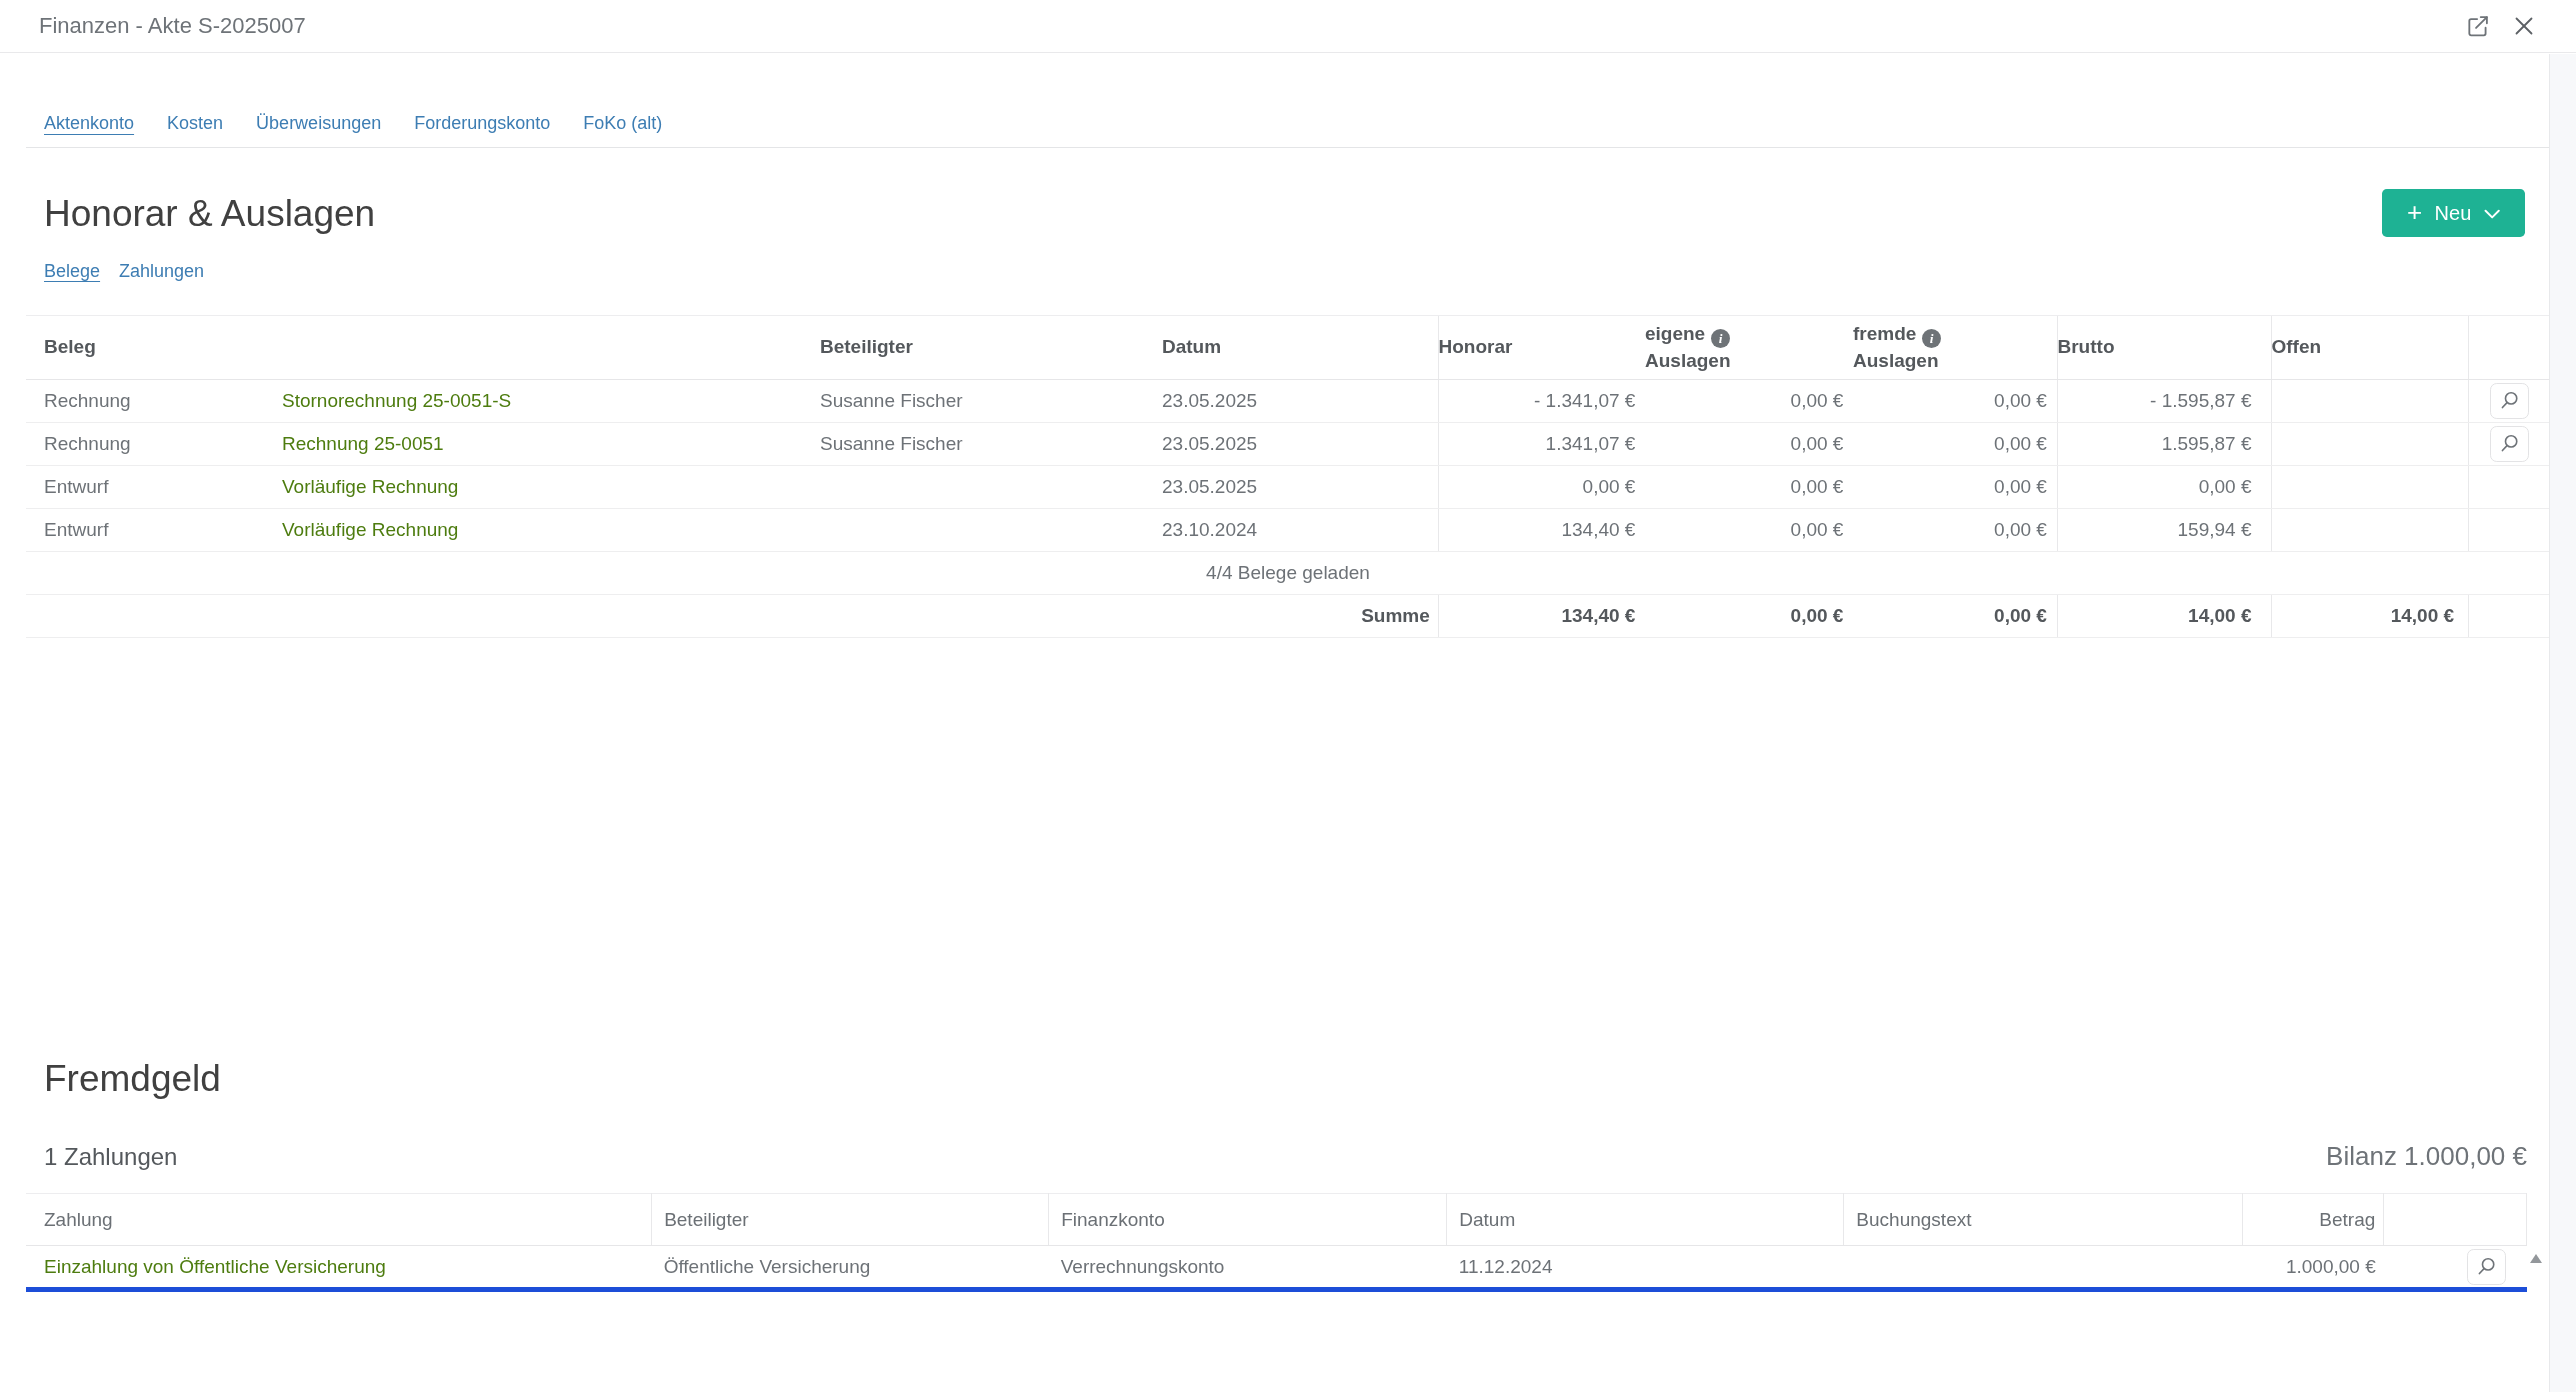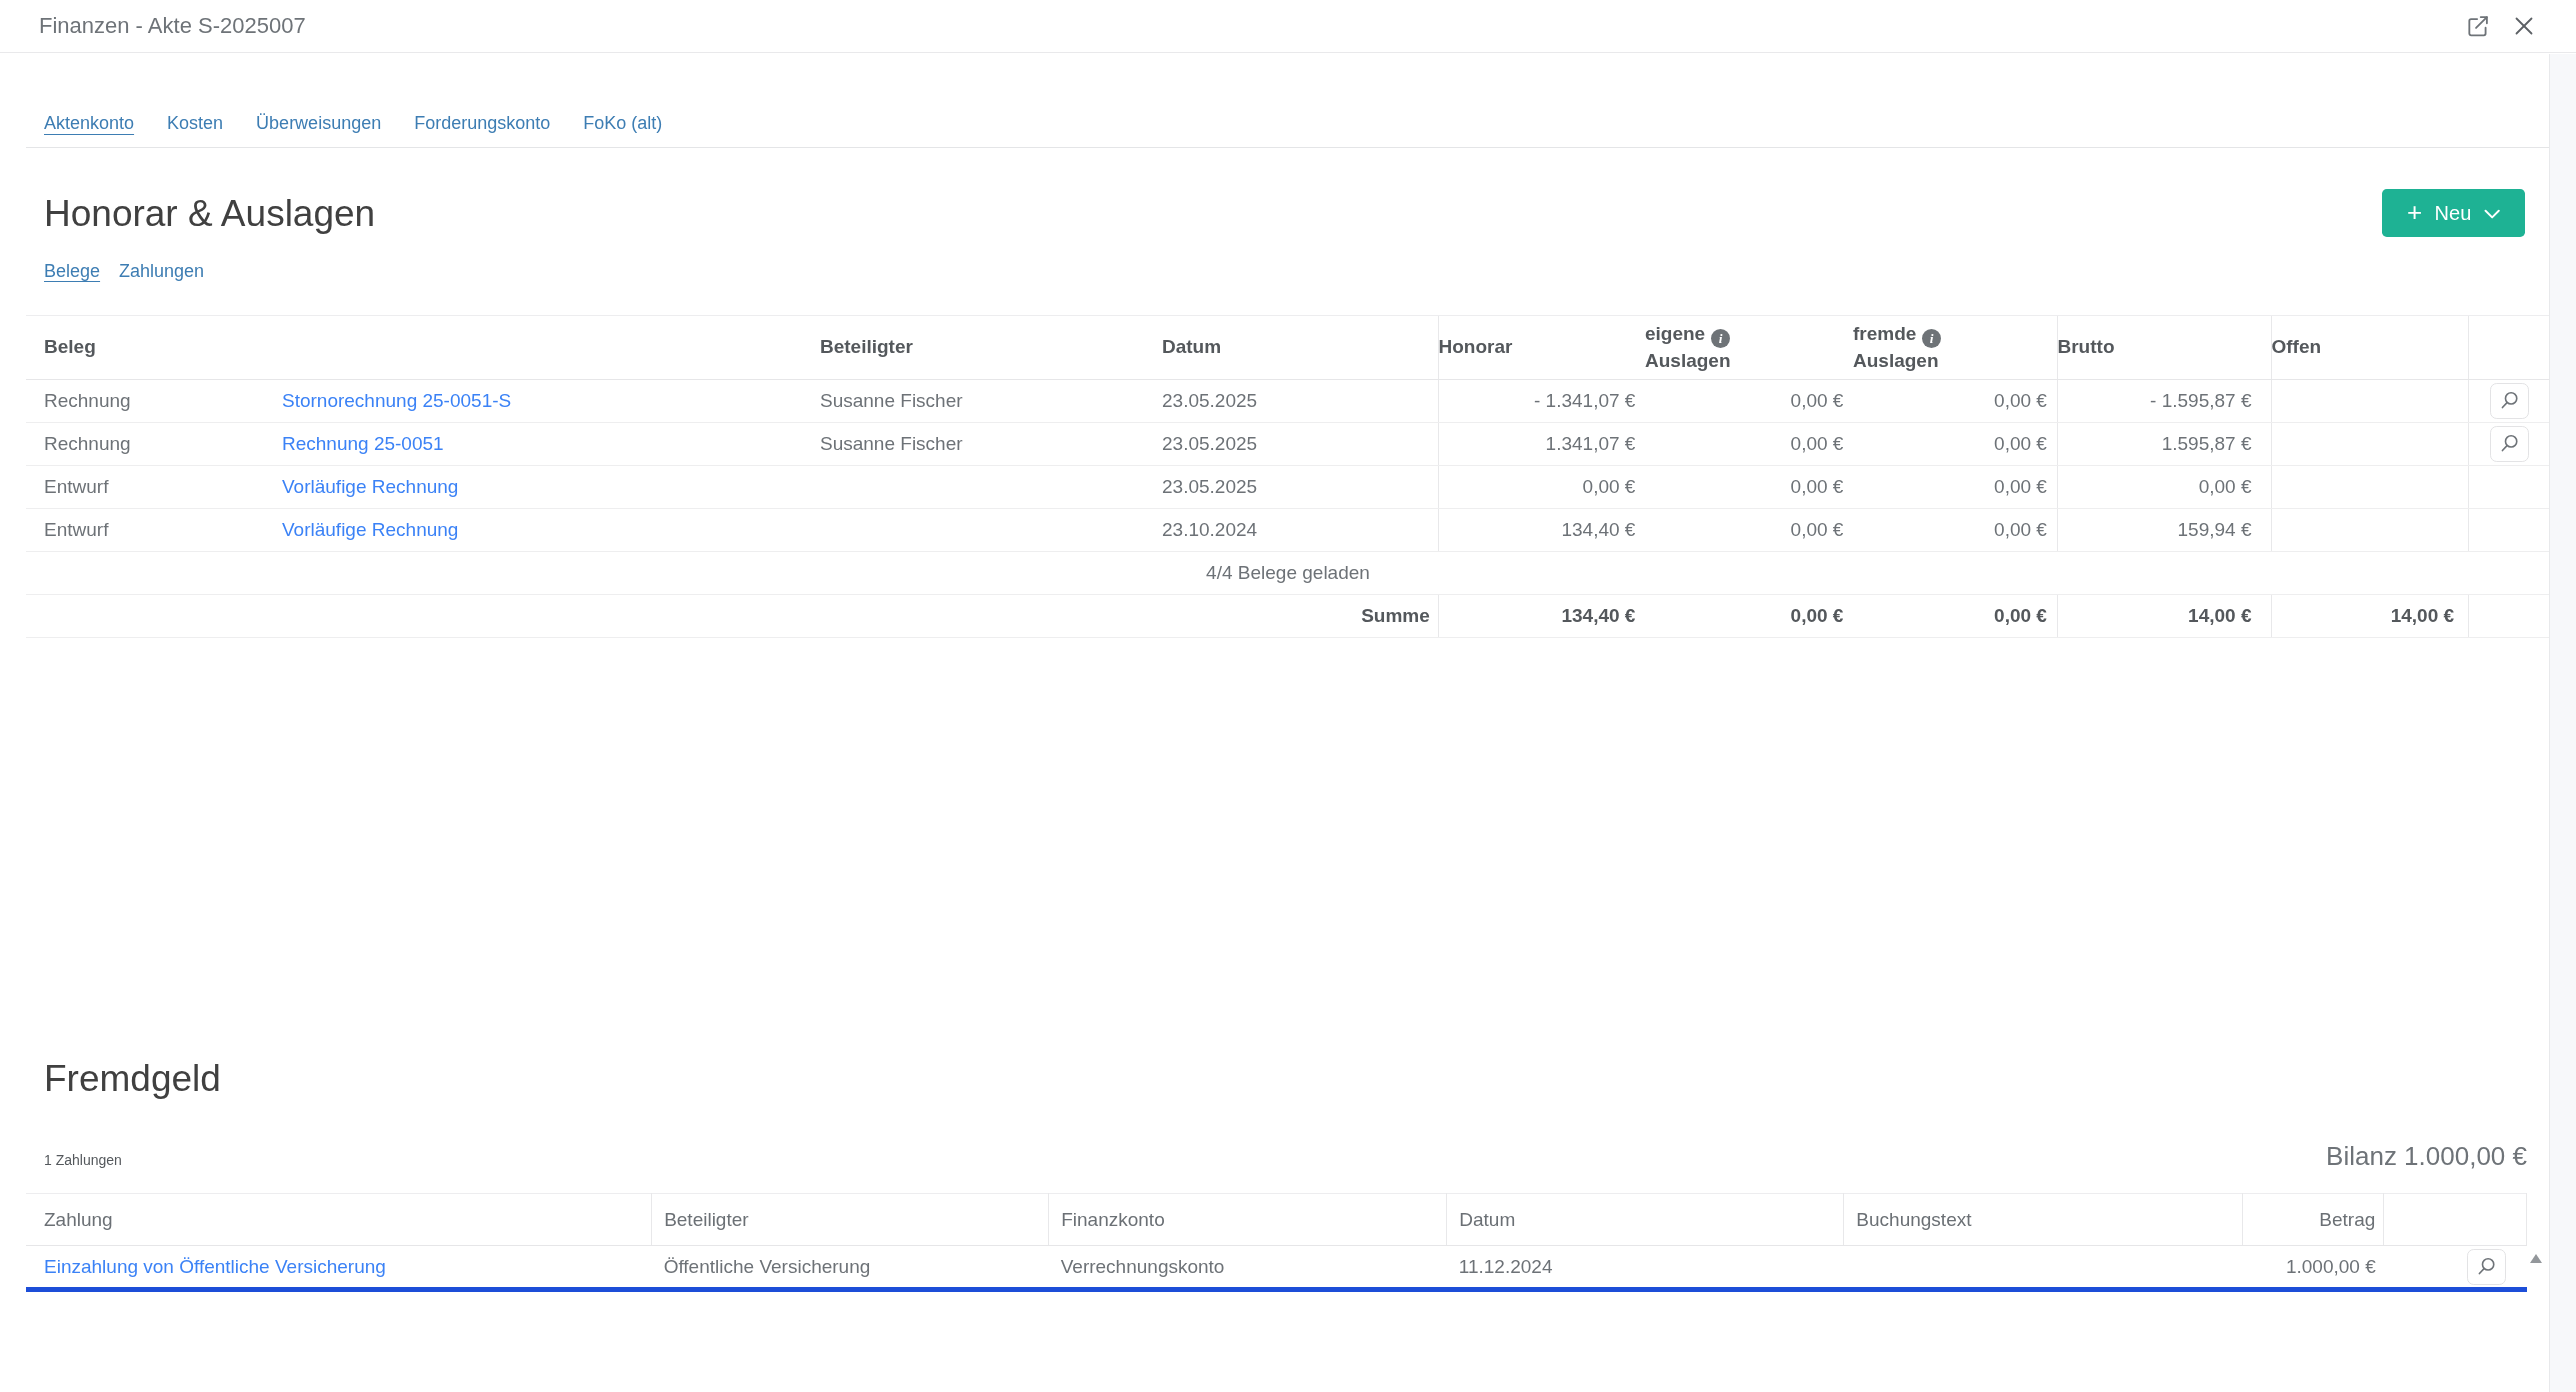--- a/index.html
+++ b/index.html
@@ -72,21 +72,21 @@
     border-top: 1px solid #ededef; border-bottom: 1px solid #e6e6e8;
     text-align: left; vertical-align: middle;
   }
   table.belege tbody td { height: 43px; border-bottom: 1px solid #eeeeef; vertical-align: middle; }
   .pad-first { padding-left: 18px; }
   .num { text-align: right; }
   .pr10 { padding-right: 9.6px; }
   .pr20 { padding-right: 19px; }
   .pr14 { padding-right: 13.4px; }
   .col-sep { border-left: 1px solid #e8e8ea; }
-  a.doc-link { color: #3b82f6; text-decoration: none; cursor: pointer; }
+  a.doc-link { color: #4d7c0f; text-decoration: none; cursor: pointer; }
   .two-line div { line-height: 25px; }
   .info-icon {
     display: inline-flex; align-items: center; justify-content: center;
     width: 19px; height: 19px; border-radius: 50%;
     background: #6e7377; color: #fff;
     font-family: "Liberation Serif", serif; font-style: italic; font-weight: bold;
     font-size: 13.4px; margin-left: 5.8px; vertical-align: -2.9px; cursor: pointer;
   }
   tr.loaded-row td {
     height: 42px; text-align: center; color: #6d7277;
@@ -100,21 +100,21 @@
     background: #fff; border: 1px solid #e3e3e5; border-radius: 6.7px;
     display: flex; align-items: center; justify-content: center; cursor: pointer;
   }
 
   
   .fremdgeld h1.section-title { margin-top: 419px; }
   .fg-meta {
     margin: 40px 49px 0 44px;
     display: flex; align-items: baseline;
   }
-  .fg-count { font-size: 14px; color: #54585c; }
+  .fg-count { font-size: 24px; color: #54585c; }
   .fg-bilanz { margin-left: auto; font-size: 26px; color: #6e7378; }
 
   .fg-wrap { position: relative; margin-left: 26px; width: 2523px; margin-top: 21px; }
   table.fgt {
     width: 2501px; border-collapse: collapse; table-layout: fixed;
     font-size: 19px; color: #6d7277;
   }
   table.fgt thead th {
     height: 52px; font-weight: normal; color: #6b7075;
     border-top: 1px solid #ededef; border-bottom: 1px solid #e6e6e8;

